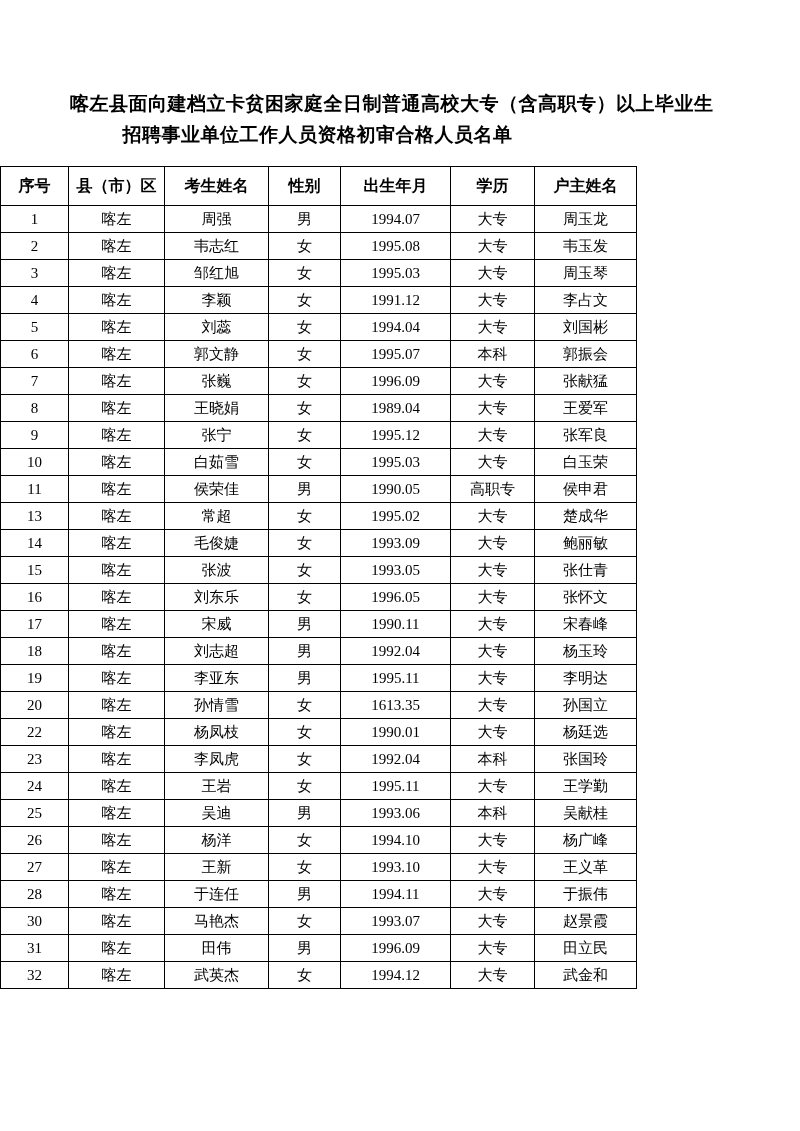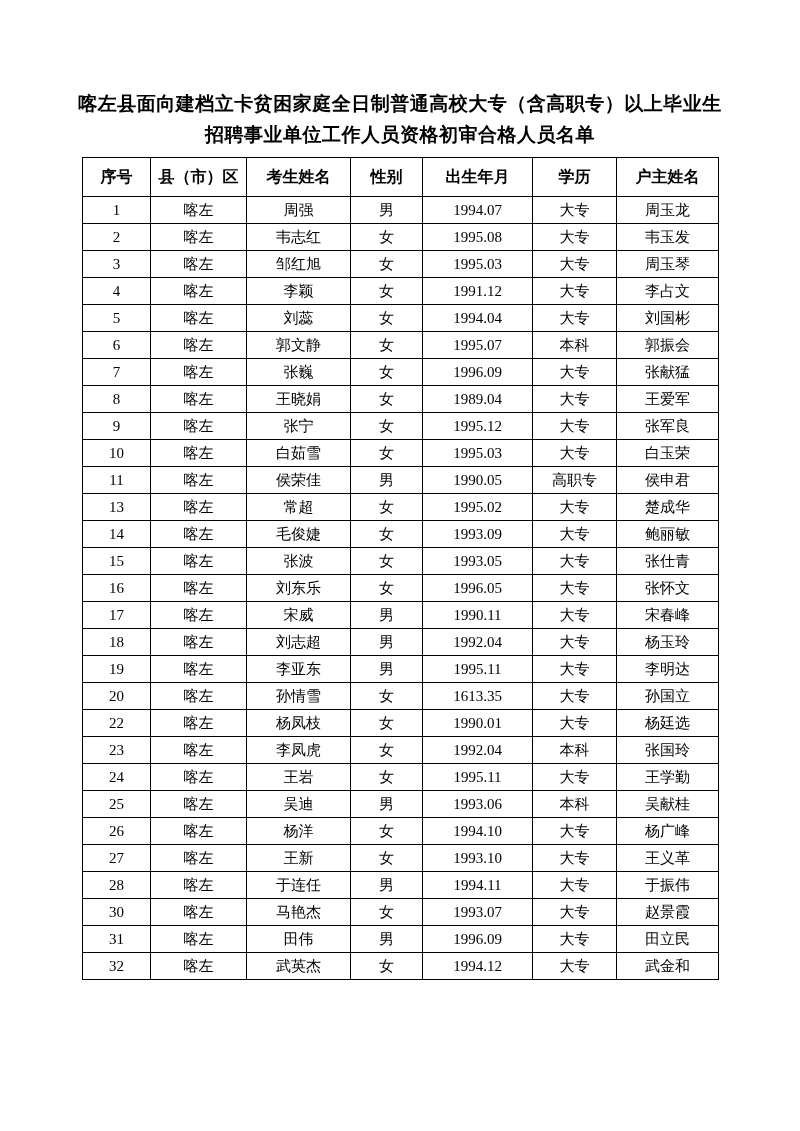--- a/index.html
+++ b/index.html
@@ -8,41 +8,41 @@
     background: #ffffff;
   }
   body {
     width: 800px;
     height: 1131px;
     font-family: "Liberation Serif", "DejaVu Serif", serif;
     color: #000000;
     position: relative;
   }
   .page {
-    width: 800px;
+    width: 635px;
     height: 1131px;
     box-sizing: border-box;
     padding: 0;
     position: relative;
   }
   .title-block {
     text-align: center;
     padding-top: 88px;
     padding-left: 70px;
     padding-right: 70px;
   }
   .title-line {
     font-size: 19px;
     font-weight: bold;
     line-height: 31px;
     letter-spacing: 0.5px;
     white-space: nowrap;
   }
   .table-wrap {
-    margin: 7px auto 0 auto;
+    margin: 16px auto 0 auto;
     width: 636px;
   }
   table.roster {
     border-collapse: collapse;
     width: 636px;
     table-layout: fixed;
   }
   table.roster th,
   table.roster td {
     border: 1px solid #000000;

